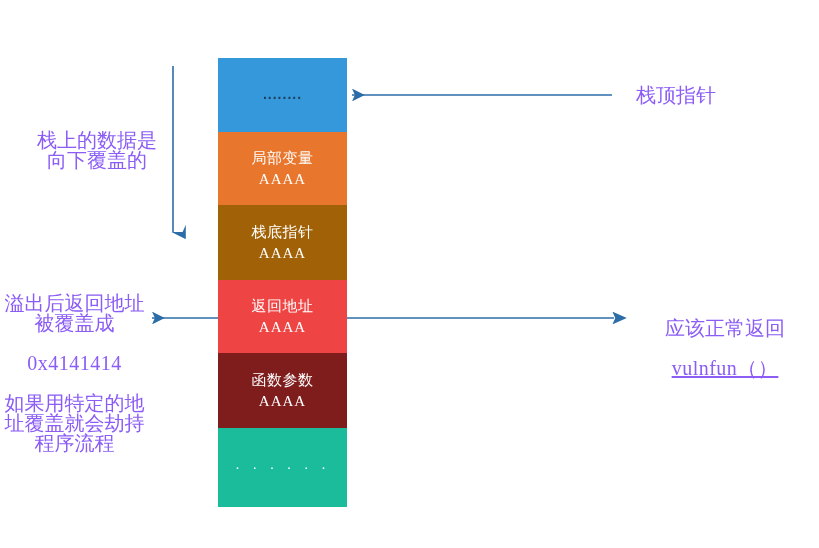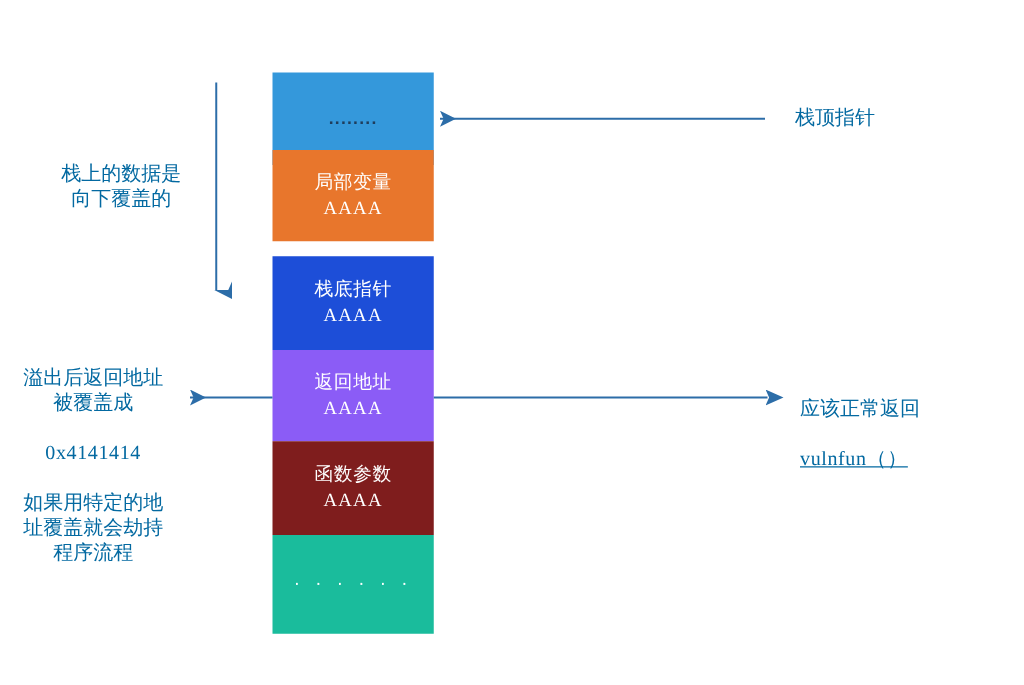--- a/index.html
+++ b/index.html
@@ -58,23 +58,23 @@
   .dots-light {
     font-family: "Liberation Sans", sans-serif;
     font-size: 15px;
     color: #ffffff;
     letter-spacing: 4px;
   }
 
   
   .note {
     position: absolute;
-    color: #0369a1;
-    font-family: "Liberation Sans", sans-serif;
-    font-size: 16px;
+    color: #8b5cf6;
+    font-family: "Liberation Sans", sans-serif;
+    font-size: 20px;
     line-height: 20px;
     text-align: center;
     white-space: pre-line;
   }
   .note-left-top {
     left: 22px;
     top: 130px;
     width: 150px;
   }
   .note-left-mid {
@@ -85,21 +85,21 @@
   .note-right-top {
     left: 636px;
     top: 85px;
     width: 170px;
     text-align: left;
   }
   .note-right-mid {
     left: 640px;
     top: 298px;
     width: 170px;
-    text-align: left;
+    text-align: center;
   }
   .note-right-mid .l1 { display: block; }
   .note-right-mid .l2 {
     display: block;
     font-family: "Liberation Serif", serif;
     letter-spacing: 0.5px;
     text-decoration: underline;
   }
   .note-left-mid .addr {
     font-family: "Liberation Serif", serif;
@@ -120,31 +120,31 @@
 <body>
 
 <div id="canvas">
 
   <div class="stack">
 
     <div class="block" style="top:0px; height:74px; background:#3498db;">
       <span class="dots-dark">........</span>
     </div>
 
-    <div class="block" style="top:62px; height:73px; background:#e8762c;">
+    <div class="block" style="top:74px; height:73px; background:#e8762c;">
       <span class="cn">局部变量</span>
       <span class="val">AAAA</span>
     </div>
 
-    <div class="block" style="top:147px; height:75px; background:#1d4ed8;">
+    <div class="block" style="top:147px; height:75px; background:#a16207;">
       <span class="cn">栈底指针</span>
       <span class="val">AAAA</span>
     </div>
 
-    <div class="block" style="top:222px; height:73px; background:#8b5cf6;">
+    <div class="block" style="top:222px; height:73px; background:#ef4444;">
       <span class="cn">返回地址</span>
       <span class="val">AAAA</span>
     </div>
 
     <div class="block" style="top:295px; height:75px; background:#7f1d1d;">
       <span class="cn">函数参数</span>
       <span class="val">AAAA</span>
     </div>
 
     <div class="block" style="top:370px; height:79px; background:#1abc9c;">

